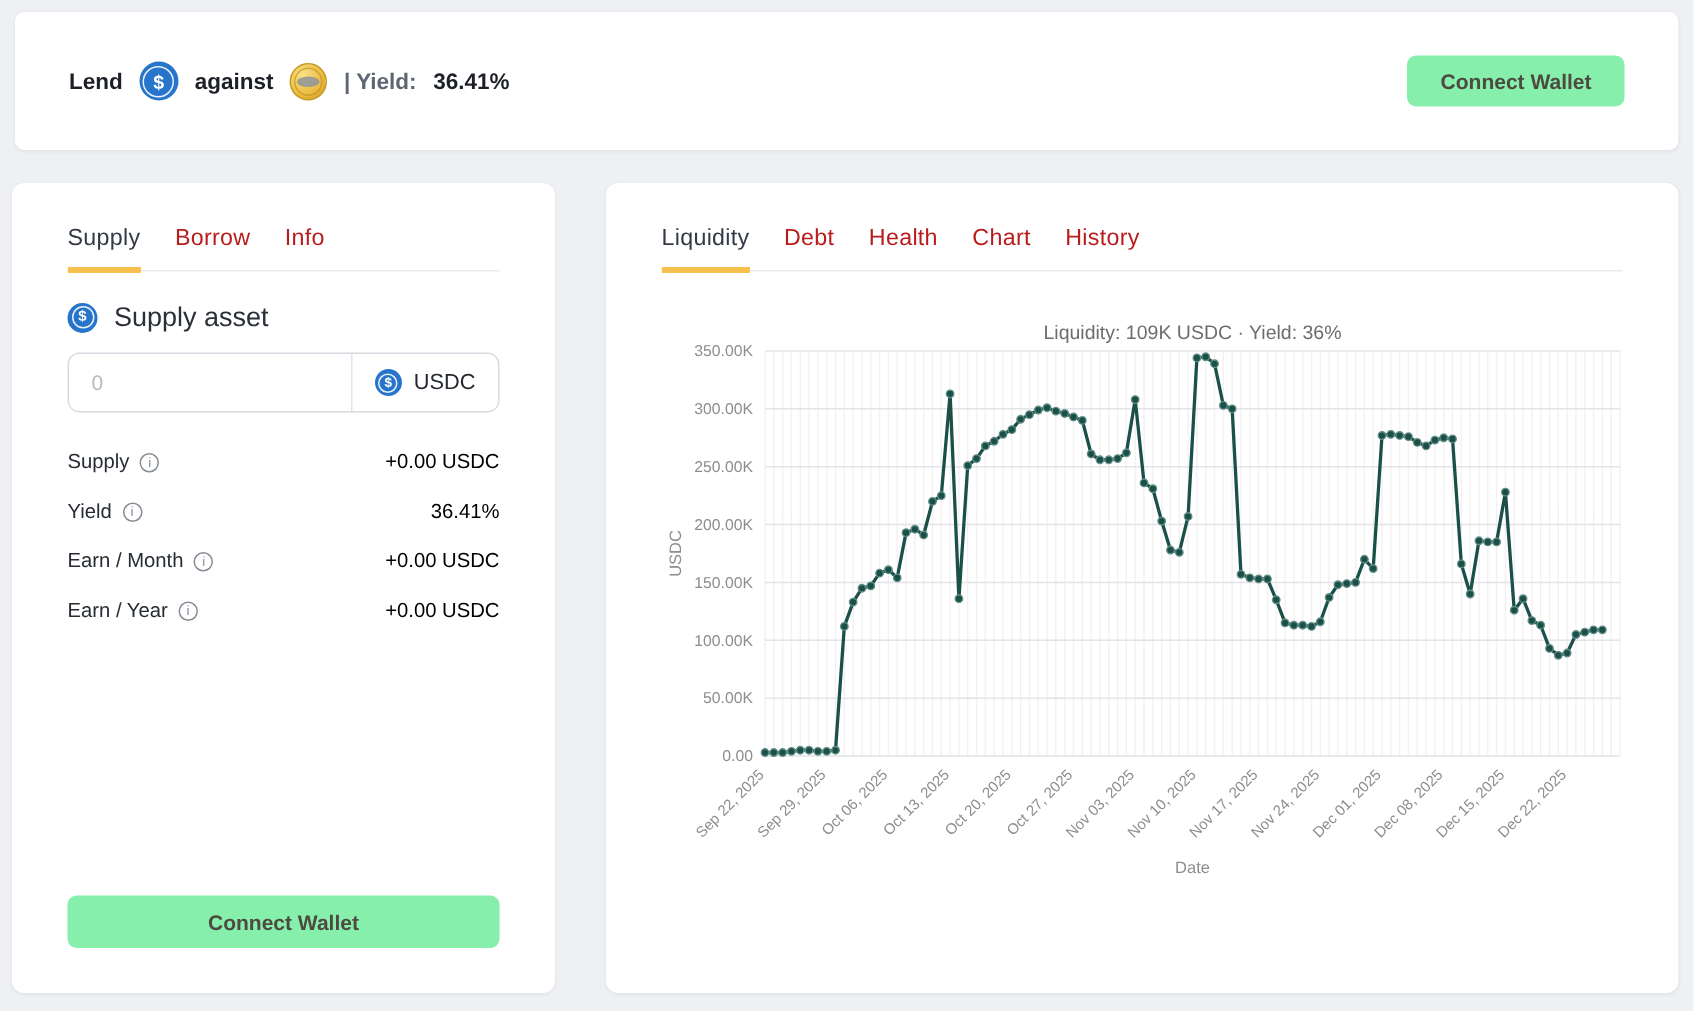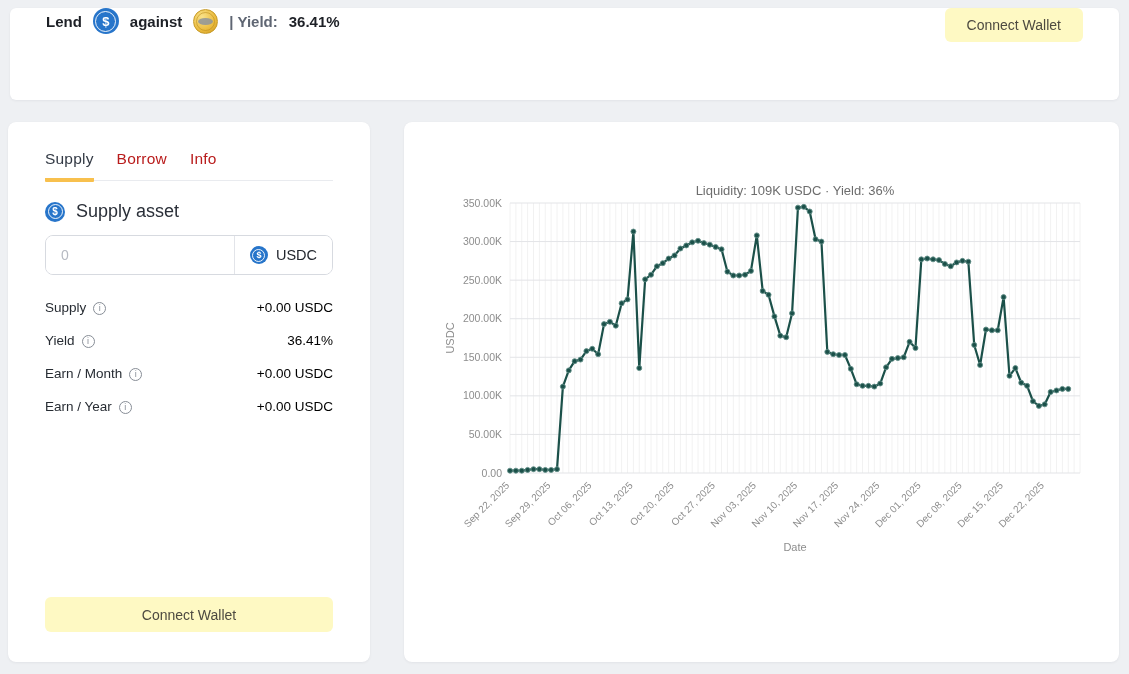--- a/index.html
+++ b/index.html
@@ -14,21 +14,21 @@
   .card {
     position:absolute;
     background:#fff;
     border-radius:8px;
     box-shadow:0 1px 3px rgba(16,24,40,.05), 0 0 1px rgba(16,24,40,.04);
   }
   
   .topbar {
     left:10px; top:8px; width:1109px; height:92px;
     border-radius:6px;
-    display:flex; align-items:flex-start;
+    display:flex; align-items:center;
     padding:0 36px;
   }
   .topbar .pair { display:flex; align-items:center; gap:11px; font-size:15px; }
   .bold-label { font-weight:700; color:#1d2026; }
   .muted-label { color:#5f6673; font-weight:700; }
   .yield-value { font-weight:700; color:#1d2026; }
   
   .usdc {
     border-radius:50%; background:#2775ca; color:#fff;
     display:inline-flex; align-items:center; justify-content:center;
@@ -50,22 +50,22 @@
   }
   .gold-coin::before {
     content:""; position:absolute; inset:2px;
     border:1px solid rgba(183,136,25,.55); border-radius:50%;
   }
   .gold-coin::after {
     content:""; position:absolute; left:4px; right:4px; top:8px; bottom:8px;
     border-radius:50%; background:#8e949b; opacity:.85;
   }
   .btn-amber {
-    background:#fef9c3; border:none; border-radius:6px;
-    color:#4d4a40; font-weight:400; font-size:14px;
+    background:#86efac; border:none; border-radius:6px;
+    color:#4d4a40; font-weight:700; font-size:14px;
     font-family:"Liberation Sans", sans-serif;
     cursor:pointer;
   }
   .topbar .btn-amber { margin-left:auto; height:34px; padding:0 22px; }
   
   .tabs { display:flex; gap:23px; border-bottom:1px solid #e9ebef; }
   .tab {
     font-size:15.5px; color:#b91c1c; padding-bottom:10px; cursor:pointer;
     border-bottom:4px solid transparent; margin-bottom:-2px; letter-spacing:.2px;
   }
@@ -166,20 +166,27 @@
         <span class="info-icon"></span>
       </span>
       <span class="stat-value">+0.00 USDC</span>
     </div>
   </div>
 
   <button class="btn-amber">Connect Wallet</button>
 </div>
 
 <div class="card right-card">
+  <div class="tabs">
+    <div class="tab active">Liquidity</div>
+    <div class="tab">Debt</div>
+    <div class="tab">Health</div>
+    <div class="tab">Chart</div>
+    <div class="tab">History</div>
+  </div>
 
   <div class="chart-wrap">
     <svg id="liquidity-chart" width="641" height="400" viewBox="0 0 641 400">
         <line x1="69" y1="41" x2="69" y2="311" stroke="#000" opacity="0.05" stroke-width="1"></line>
         <line x1="74.87628865979381" y1="41" x2="74.87628865979381" y2="311" stroke="#000" opacity="0.05" stroke-width="1"></line>
         <line x1="80.75257731958763" y1="41" x2="80.75257731958763" y2="311" stroke="#000" opacity="0.05" stroke-width="1"></line>
         <line x1="86.62886597938144" y1="41" x2="86.62886597938144" y2="311" stroke="#000" opacity="0.05" stroke-width="1"></line>
         <line x1="92.50515463917526" y1="41" x2="92.50515463917526" y2="311" stroke="#000" opacity="0.05" stroke-width="1"></line>
         <line x1="98.38144329896907" y1="41" x2="98.38144329896907" y2="311" stroke="#000" opacity="0.05" stroke-width="1"></line>
         <line x1="104.25773195876289" y1="41" x2="104.25773195876289" y2="311" stroke="#000" opacity="0.05" stroke-width="1"></line>

